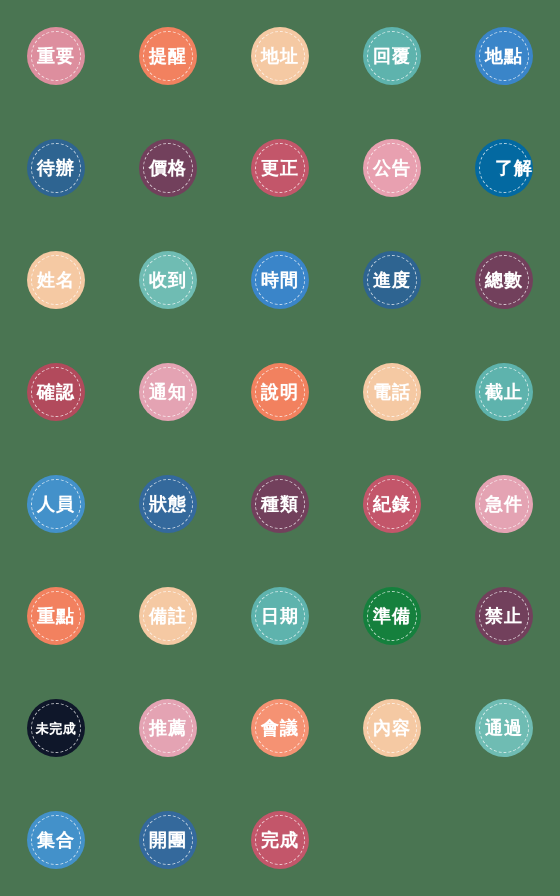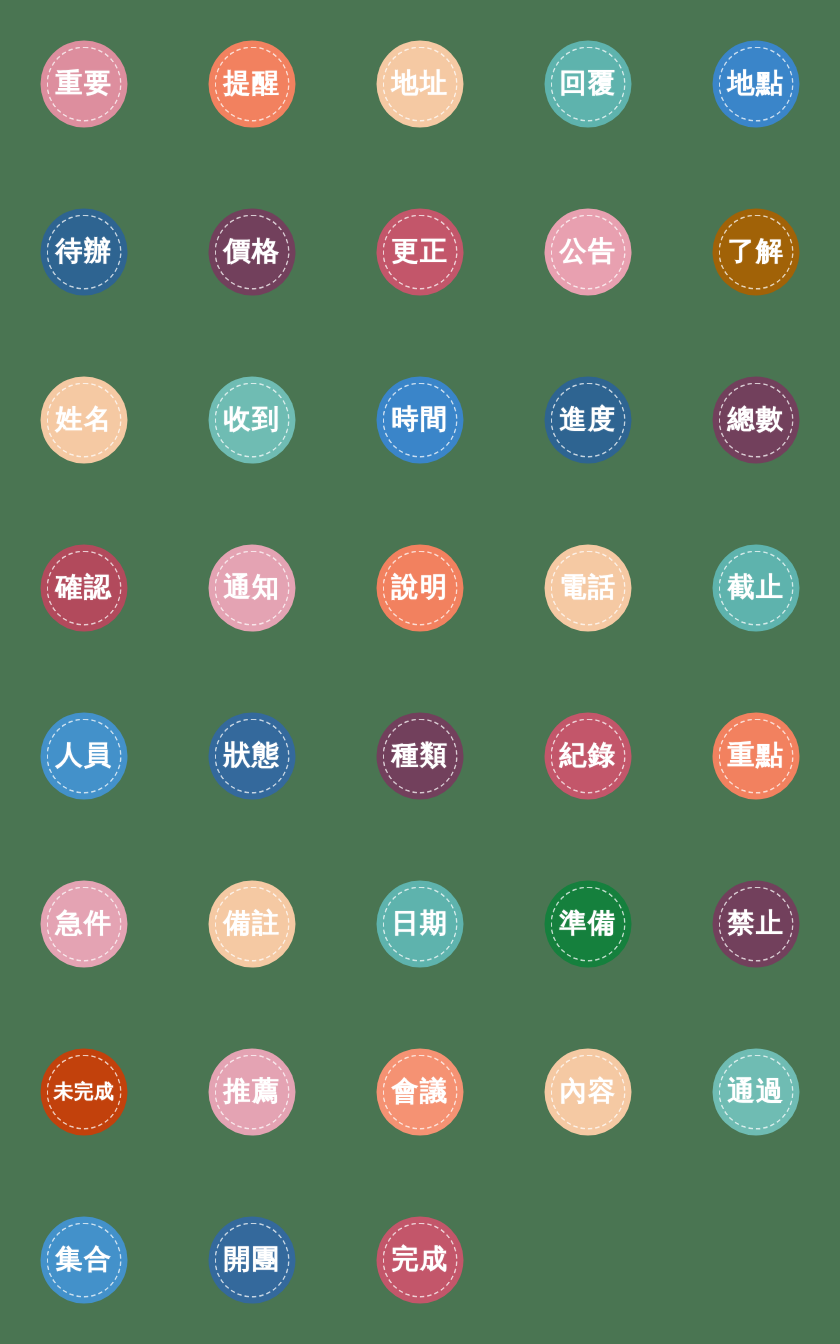--- a/index.html
+++ b/index.html
@@ -127,21 +127,21 @@
           <span class="label">更正</span>
         </div>
       </div>
       <div class="cell">
         <div class="sticker len2" style="background: rgb(232, 160, 176);">
           <span class="ring"></span>
           <span class="label">公告</span>
         </div>
       </div>
       <div class="cell">
-        <div class="sticker len2" style="background: #a16207;">
+        <div class="sticker len2" style="background: #0369a1; justify-content: flex-end;">
           <span class="ring"></span>
           <span class="label">了解</span>
         </div>
       </div>
       <div class="cell">
         <div class="sticker len2" style="background: rgb(245, 201, 163);">
           <span class="ring"></span>
           <span class="label">姓名</span>
         </div>
       </div>
@@ -217,32 +217,32 @@
           <span class="label">種類</span>
         </div>
       </div>
       <div class="cell">
         <div class="sticker len2" style="background: rgb(195, 86, 106);">
           <span class="ring"></span>
           <span class="label">紀錄</span>
         </div>
       </div>
       <div class="cell">
+        <div class="sticker len2" style="background: rgb(228, 163, 179);">
+          <span class="ring"></span>
+          <span class="label">急件</span>
+        </div>
+      </div>
+      <div class="cell">
         <div class="sticker len2" style="background: rgb(242, 129, 95);">
           <span class="ring"></span>
           <span class="label">重點</span>
         </div>
       </div>
       <div class="cell">
-        <div class="sticker len2" style="background: rgb(228, 163, 179);">
-          <span class="ring"></span>
-          <span class="label">急件</span>
-        </div>
-      </div>
-      <div class="cell">
         <div class="sticker len2" style="background: rgb(245, 201, 163);">
           <span class="ring"></span>
           <span class="label">備註</span>
         </div>
       </div>
       <div class="cell">
         <div class="sticker len2" style="background: rgb(94, 179, 173);">
           <span class="ring"></span>
           <span class="label">日期</span>
         </div>
@@ -253,21 +253,21 @@
           <span class="label">準備</span>
         </div>
       </div>
       <div class="cell">
         <div class="sticker len2" style="background: rgb(114, 64, 92);">
           <span class="ring"></span>
           <span class="label">禁止</span>
         </div>
       </div>
       <div class="cell">
-        <div class="sticker len3" style="background: #c2410c;">
+        <div class="sticker len3" style="background: #0f172a;">
           <span class="ring"></span>
           <span class="label">未完成</span>
         </div>
       </div>
       <div class="cell">
         <div class="sticker len2" style="background: rgb(228, 163, 179);">
           <span class="ring"></span>
           <span class="label">推薦</span>
         </div>
       </div>

